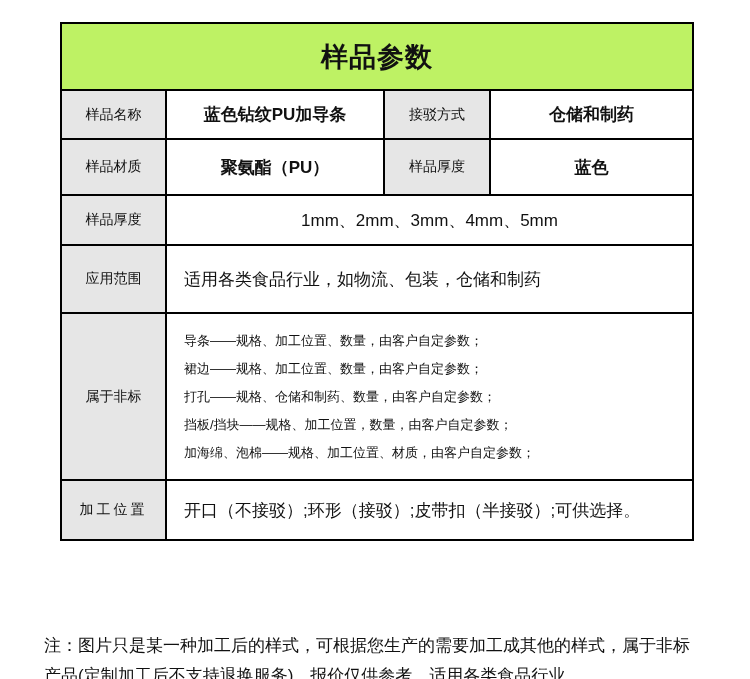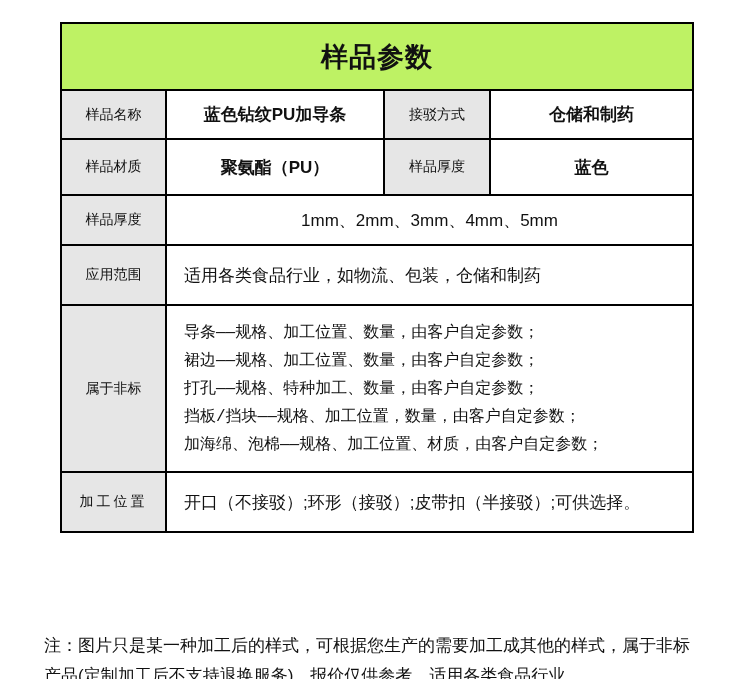--- a/index.html
+++ b/index.html
@@ -39,28 +39,27 @@
   }
   td.label-spaced { letter-spacing: 3px; }
   td.bold-value { font-weight: bold; }
   td.left-value {
     text-align: left;
     padding-left: 17px;
   }
   .row-a td { height: 49px; }
   .row-b td { height: 56px; }
   .row-c td { height: 50px; margin-left: 32px; }
-  .row-d td { height: 60px; }
+  .row-d td { height: 68px; }
   .row-e td { height: 167px; }
   .row-f td { height: 60px; }
   .proc-line {
     line-height: 28px;
-    font-size: 16px;
+    font-size: 13px;
     white-space: nowrap;
-    font-family: Liberation Mono, monospace;
   }
   .footnote {
     position: absolute;
     left: 44px; top: 583px;
     width: 672px;
     font-size: 17px;
     line-height: 30px;
     color: #111111;
     margin-top: 48px;
   }
@@ -97,21 +96,21 @@
     </tr>
     <tr class="row-d">
       <td class="label-cell">应用范围</td>
       <td colspan="3" class="left-value">适用各类食品行业，如物流、包装，仓储和制药</td>
     </tr>
     <tr class="row-e">
       <td class="label-cell">属于非标</td>
       <td colspan="3" class="left-value">
         <div class="proc-line">导条——规格、加工位置、数量，由客户自定参数；</div>
         <div class="proc-line">裙边——规格、加工位置、数量，由客户自定参数；</div>
-        <div class="proc-line">打孔——规格、特种加工、数量，由客户自定参数；</div>
+        <div class="proc-line">打孔——规格、仓储和制药、数量，由客户自定参数；</div>
         <div class="proc-line">挡板/挡块——规格、加工位置，数量，由客户自定参数；</div>
         <div class="proc-line">加海绵、泡棉——规格、加工位置、材质，由客户自定参数；</div>
       </td>
     </tr>
     <tr class="row-f">
       <td class="label-cell label-spaced">加工位置</td>
       <td colspan="3" class="left-value">开口（不接驳）;环形（接驳）;皮带扣（半接驳）;可供选择。</td>
     </tr>
   </tbody>
 </table>

